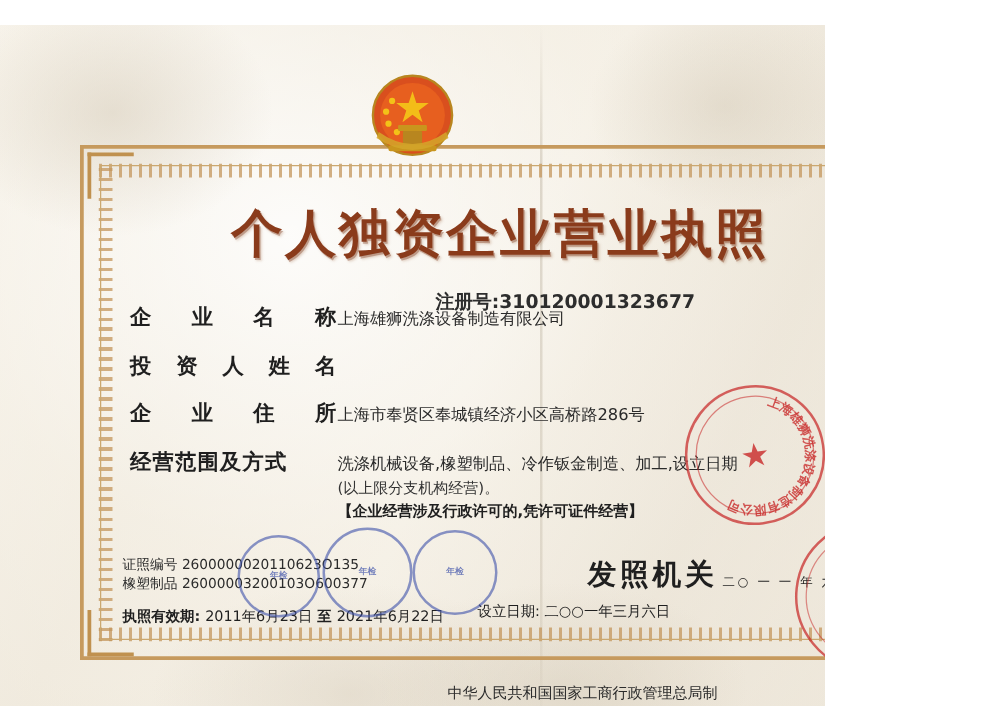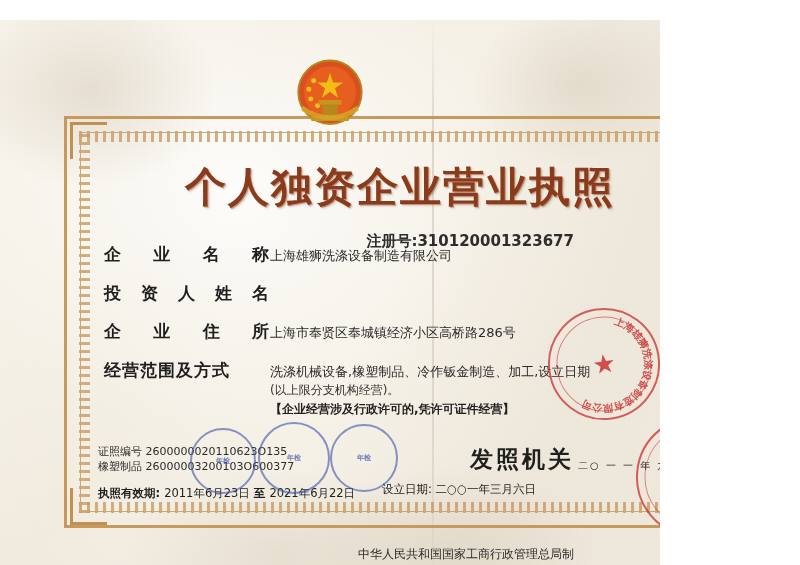--- a/index.html
+++ b/index.html
@@ -103,21 +103,21 @@
     font-weight: bold;
     letter-spacing: 2px;
     color: #8a3b1b;
     text-shadow: 1px 1px 0 rgba(120,50,20,0.35), 2px 2px 2px rgba(150,90,50,0.25);
     z-index: 4;
   }
 
   
   .reg-no {
     position: absolute;
-    right: 86px;
+    right: 104px;
     top: 212px;
     font-size: 15px;
     font-weight: bold;
     color: #2d2d2d;
     letter-spacing: 0px;
     z-index: 4;
   }
 
   
   .fields {

